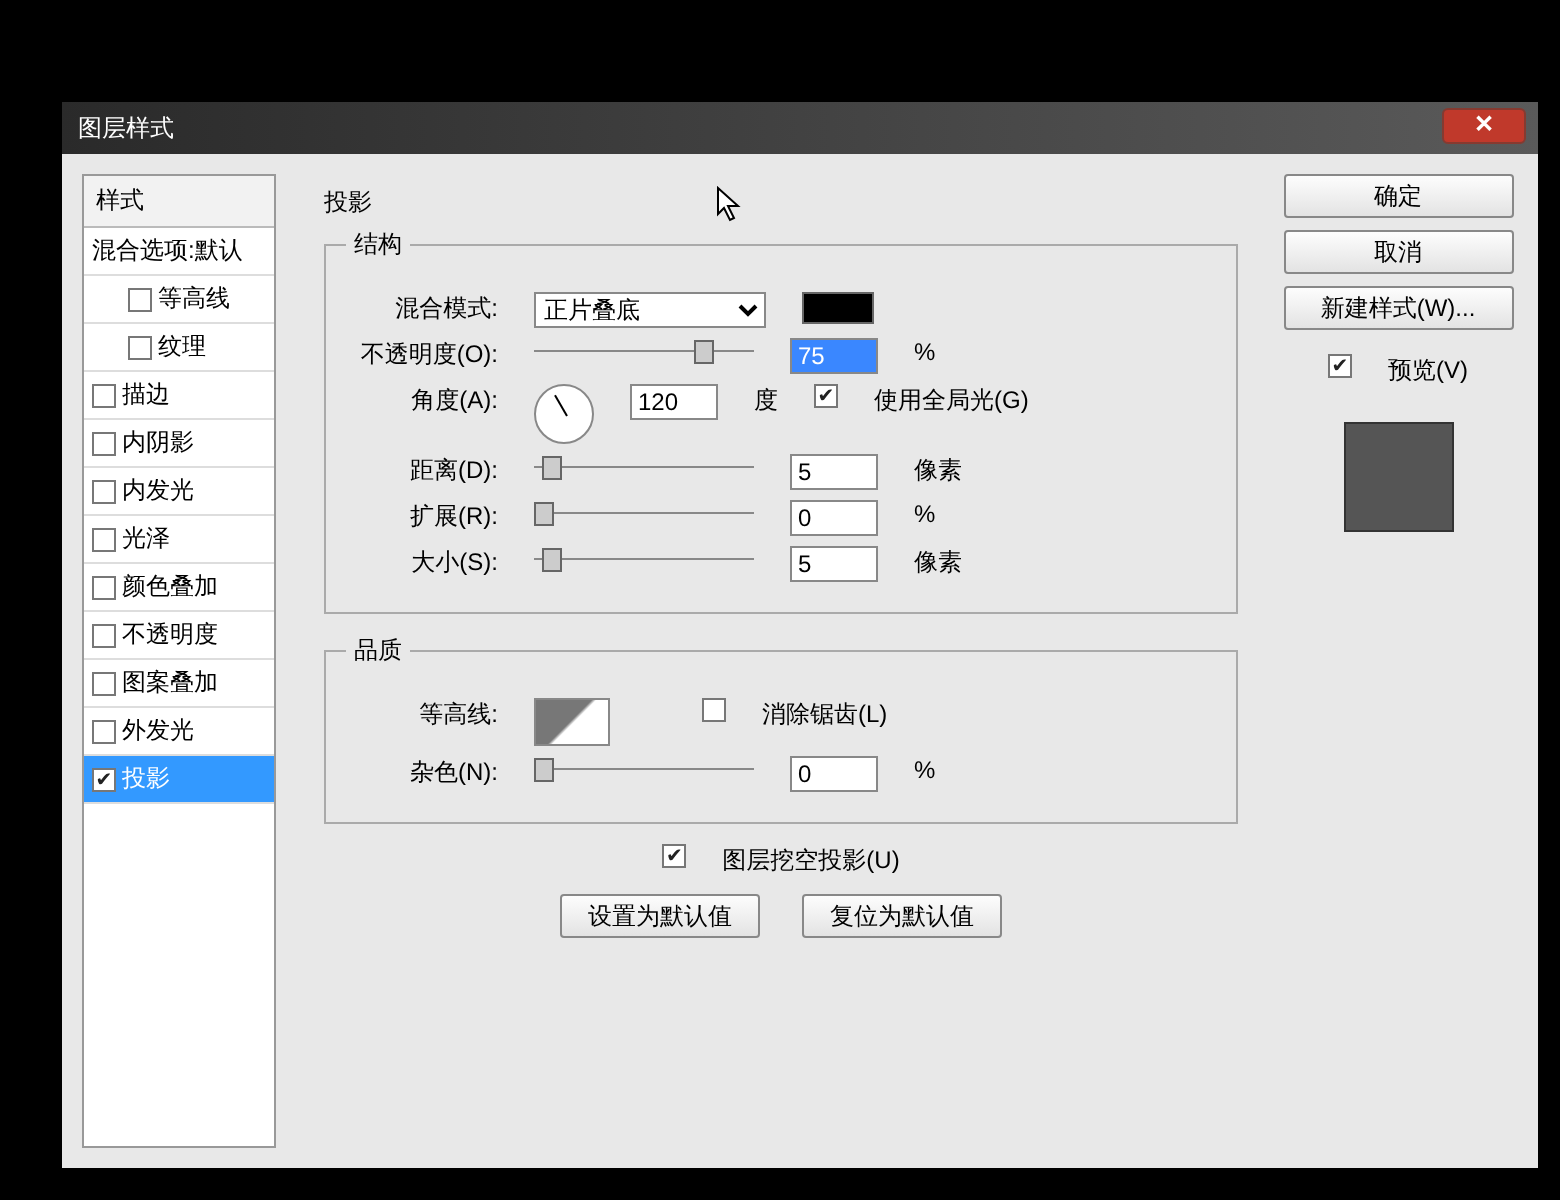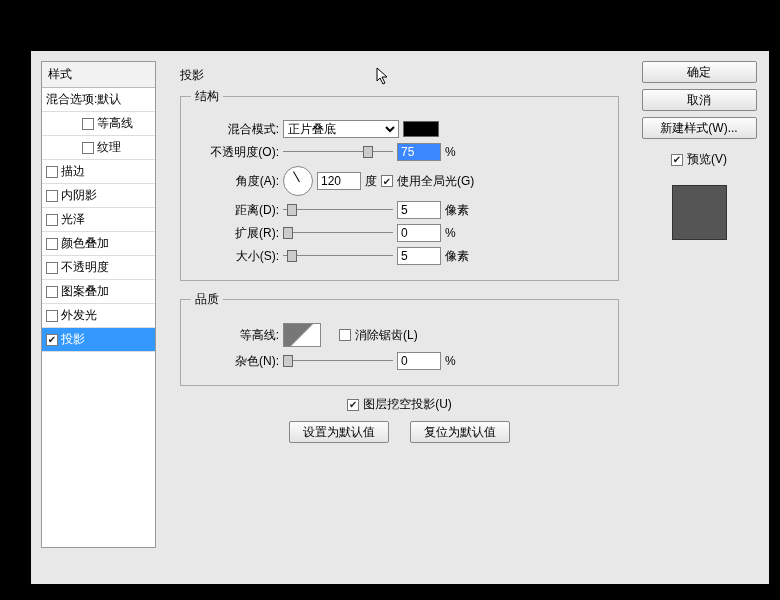--- a/index.html
+++ b/index.html
@@ -11,32 +11,32 @@
   .titlebar {
     height: 26px; background: linear-gradient(to right, #2a2a2a, #5a5a5a);
     color: #fff; display: flex; align-items: center; padding-left: 8px; position: relative;
   }
   .titlebar .close {
     position: absolute; right: 6px; top: 3px; width: 42px; height: 18px; background: #c0392b;
     border-radius: 3px; color: #fff; text-align: center; line-height: 14px; font-weight: bold;
     border: 1px solid #863a30; cursor: pointer;
   }
   .body { display: flex; height: calc(100% - 26px); padding: 10px; gap: 10px; }
-  .sidebar { width: 115px; border: 1px solid #999; background: #fff; }
+  .sidebar { width: 97px; border: 1px solid #999; background: #fff; }
   .sidebar .hdr { padding: 4px 6px; border-bottom: 1px solid #bbb; background: #f2f2f2; }
   .sidebar .item { display: flex; align-items: center; padding: 3px 4px; border-bottom: 1px solid #ddd; gap: 3px; cursor: pointer; }
-  .sidebar .item.indent { padding-left: 40px; }
+  .sidebar .item.indent { padding-left: 22px; }
   .sidebar .item.selected { background: #3399ff; color: #fff; }
   .chk { width: 12px; height: 12px; border: 1px solid #777; background: #fff; display: inline-flex; align-items: center; justify-content: center; font-size: 10px; color: #222; flex-shrink:0; }
   .main { flex: 1; display: flex; gap: 10px; position:relative; }
   .settings { flex: 1; padding: 6px 10px 10px 14px; }
   .settings .panel-title { margin-bottom: 4px; }
   fieldset { border: 1px solid #aaa; margin-bottom: 10px; padding: 10px 32px 10px 10px; }
   legend { padding: 0 4px; }
-  .row { display: flex; align-items: center; margin: 5px 12px; gap: 4px; }
+  .row { display: flex; align-items: flex-start; margin: 5px 0; gap: 18px; }
   .lbl { width: 76px; text-align: right; }
   select { width: 116px; height: 18px; background: #fff; border: 1px solid #888; font-size: 12px; }
   .swatch { width: 36px; height: 16px; background: #000; border: 1px solid #666; }
   .num { width: 44px; height: 18px; border: 1px solid #888; text-align: left; padding-left: 3px; background:#fff; }
   .num.sel { background: #3a87ff; color: #fff; }
   .slider { position: relative; width: 110px; height: 14px; }
   .slider::before { content:""; position:absolute; top:6px; left:0; right:0; height:1px; background:#888; }
   .thumb { position:absolute; top:1px; width:10px; height:12px; background:#ccc; border:1px solid #666; }
   .dial { width: 30px; height: 30px; border: 1px solid #888; border-radius: 50%; background: #fff; position: relative; }
   .dial::after { content:""; position:absolute; width:1px; height:12px; background:#000; top:3px; left:15px; transform-origin: bottom; transform: rotate(-30deg); }
@@ -46,20 +46,24 @@
   .right { width: 120px; display:flex; flex-direction:column; gap:6px; align-items:center; }
   .preview-box { width: 55px; height: 55px; background:#555; border:1px solid #333; margin-top:6px; }
   .unit { width: 30px; }
   .cursor { position:absolute; left:210px; top:6px; width:16px; height:18px; pointer-events:none; }
   .cursor svg{ width:16px; height:18px; }
 </style>
 </head>
 <body>
 
 <div class="dialog">
+  <div class="titlebar">
+    <span>图层样式</span>
+    <div class="close">✕</div>
+  </div>
 
   <div class="body">
     <div class="sidebar">
       <div class="hdr">样式</div>
       <div class="item">
         <span>混合选项:默认</span>
       </div>
       <div id="side-items">
           <div class="item indent">
             <span class="chk"></span>
@@ -69,20 +73,24 @@
             <span class="chk"></span>
             <span>纹理</span>
           </div>
           <div class="item">
             <span class="chk"></span>
             <span>描边</span>
           </div>
           <div class="item">
             <span class="chk"></span>
             <span>内阴影</span>
+          </div>
+          <div class="item">
+            <span class="chk"></span>
+            <span>内发光</span>
           </div>
           <div class="item">
             <span class="chk"></span>
             <span>光泽</span>
           </div>
           <div class="item">
             <span class="chk"></span>
             <span>颜色叠加</span>
           </div>
           <div class="item">

